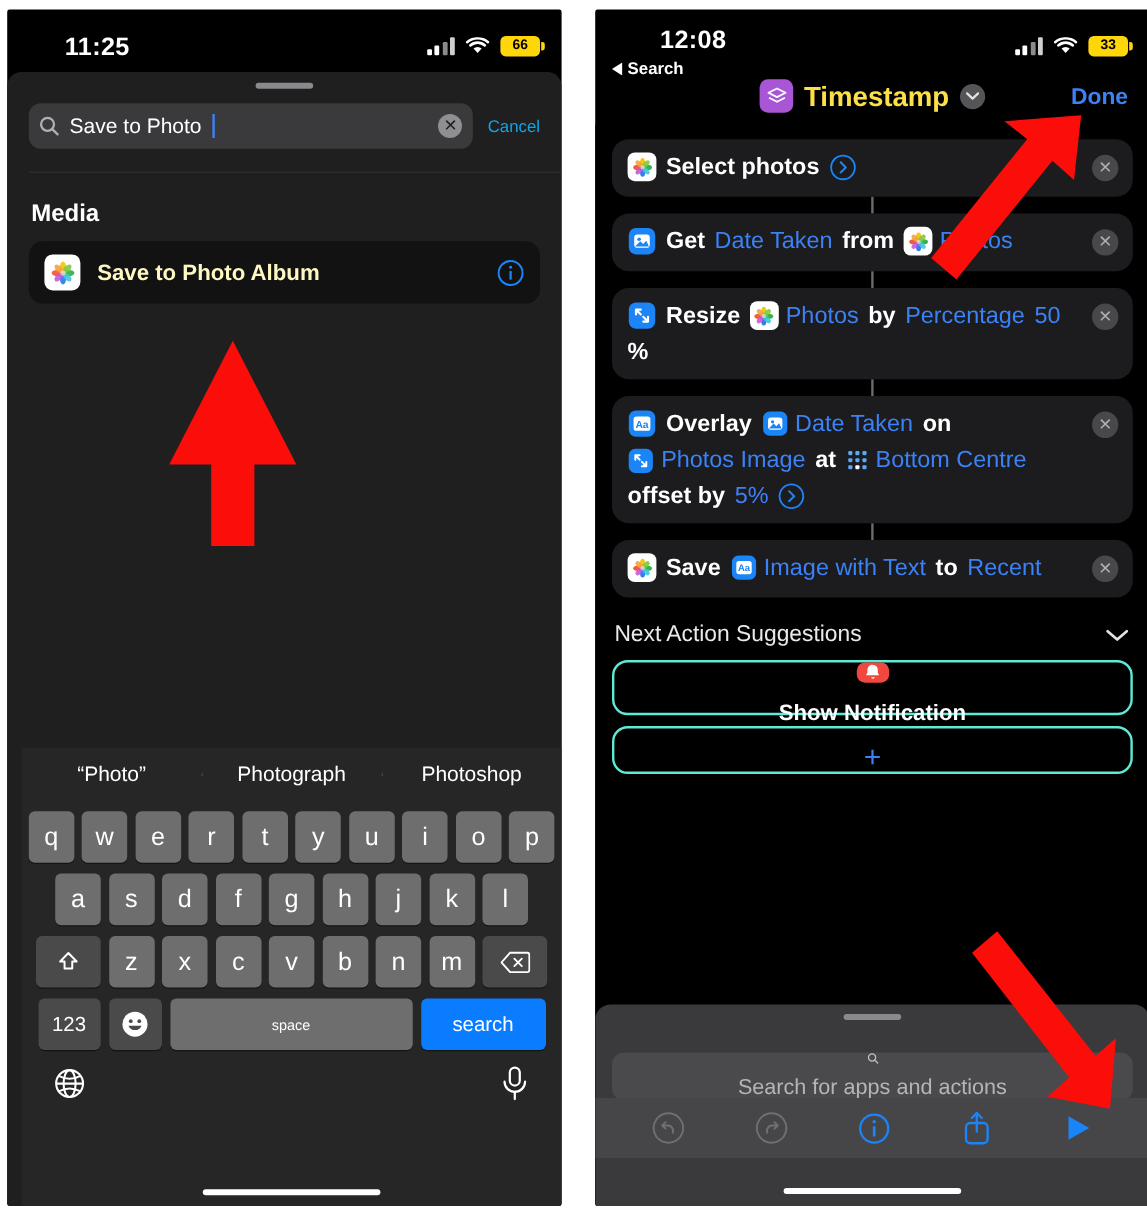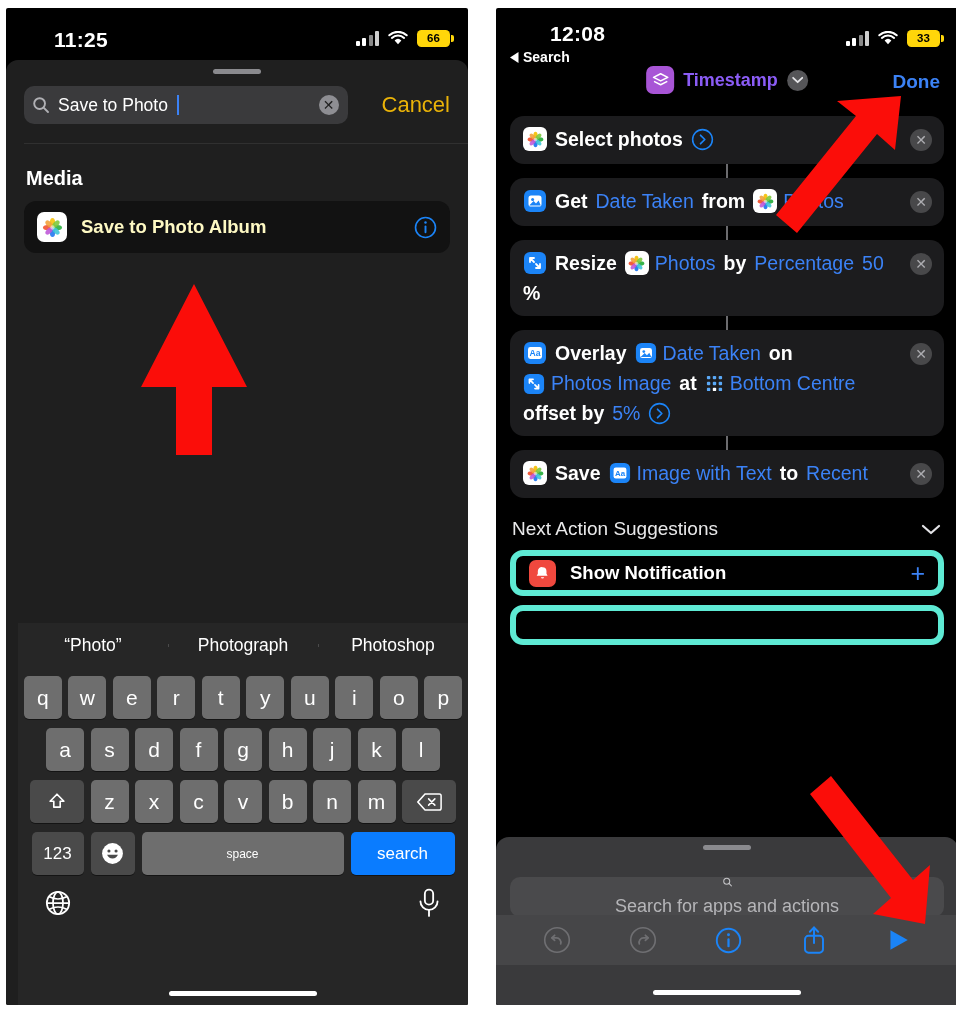--- a/index.html
+++ b/index.html
@@ -58,21 +58,21 @@
     flex:1; height:38px; background:#3a3a3c; border-radius:10px;
     display:flex; align-items:center; padding:0 8px; gap:8px; position:relative;
   }
   .searchfield .txt{ color:#fff; font-size:17.5px; }
   .caret{ width:2px; height:20px; background:#3b82f6; display:inline-block; margin-left:1px;}
   .clearbtn{
     position:absolute; right:9px; width:20px; height:20px; border-radius:50%;
     background:#8e8e93; color:#1f1f1f; font-size:14px; line-height:20px; text-align:center;
     font-family:"DejaVu Sans", sans-serif;
   }
-  .cancel{ color:#eab308; font-size:22px;margin-left:22px; }
+  .cancel{ color:#0ea5e9; font-size:14px; }
   .sep{ height:1px; background:#303030; margin:19px 0 0 18px; }
   .seclabel{ color:#fff; font-size:20px; font-weight:bold; padding:23px 0 11px 20px; }
   .resultrow{
     margin:0 18px; height:52px; background:#121212; border-radius:12px;
     display:flex; align-items:center; padding:0 13px; gap:14px;
   }
   .resultrow .name{ color:#fef9c3; font-size:18.5px; font-weight:bold; flex:1;}
   .infoi{ width:23px; height:23px;}
 
   
@@ -108,21 +108,21 @@
   
   .navbar{ position:absolute; top:52px; left:0; right:0; height:44px; }
   .navtitle{
     position:absolute; left:50%; transform:translateX(-50%); top:6px;
     display:flex; align-items:center; gap:9px;
   }
   .sc-ic{
     width:28px; height:28px; border-radius:7px; background:#a855d6;
     display:flex; align-items:center; justify-content:center;
   }
-  .navtitle .t{ color:#8b5cf6; font-size:18px; font-weight:bold; }
+  .navtitle .t{ color:#fde047; font-size:23px; font-weight:bold; }
   .chev{
     width:21px; height:21px; border-radius:50%; background:#555558;
     display:flex; align-items:center; justify-content:center;
   }
   .done{ position:absolute; right:18px; top:11px; color:#3b82f6; font-size:19px; font-weight:bold;}
 
   .canvas{ position:absolute; top:96px; left:0; right:0; bottom:0; background:#000; overflow:hidden;}
   .cards{ padding:12px 14px 0; }
   .card{
     background:#1c1c1e; border-radius:14px; padding:11px 13px;
@@ -138,22 +138,22 @@
   .cbody .b{ color:#3b82f6; font-size:19.5px; font-weight:normal; }
   .tok{ display:inline-flex; align-items:center; gap:6px; }
   .connector{ width:2px; height:14px; background:#6b6b6e; margin:0 auto; }
 
   .nas{
     display:flex; align-items:center; justify-content:space-between;
     padding:20px 16px 10px;
   }
   .nas .lbl{ color:#e9e9ea; font-size:19px; }
   .sugg{
-    margin:0 14px; height:46px; border:6px solid #5eead4; border-radius:13px;
-    display:flex; align-items:center; gap:14px; padding:0 13px; background:#000;
+    margin:0 14px; height:46px; border:2px solid #5eead4; border-radius:13px;
+    display:flex; align-items:center; gap:14px; padding:0 13px; background:#000;flex-direction:column;
   }
   .sugg .nm{ color:#fff; font-size:18.5px; font-weight:bold; flex:1;}
   .sugg .plus{ color:#3b82f6; font-size:25px; line-height:1;}
   .sugg.ghost{ margin-top:9px; height:40px; }
   .bell-ic{ width:27px; height:27px; border-radius:7px; background:#f0483e;
     display:flex; align-items:center; justify-content:center;}
 
   .bottomsheet{
     position:absolute; left:0; right:0; bottom:0; height:168px;
     background:#3a3a3c; border-radius:13px 13px 0 0;

